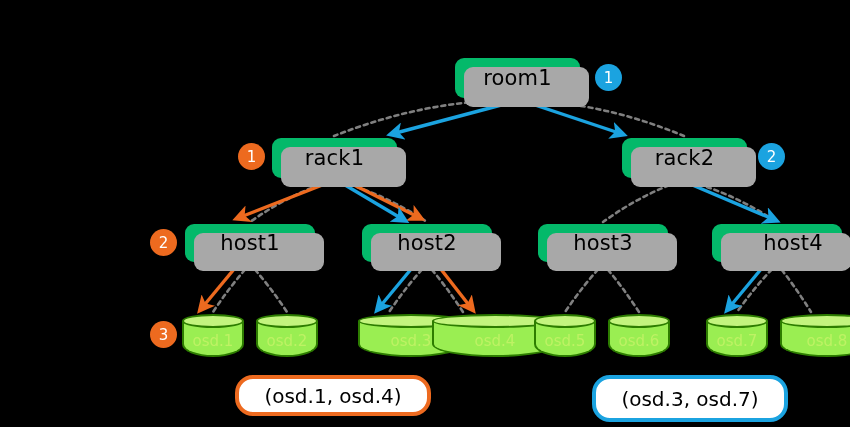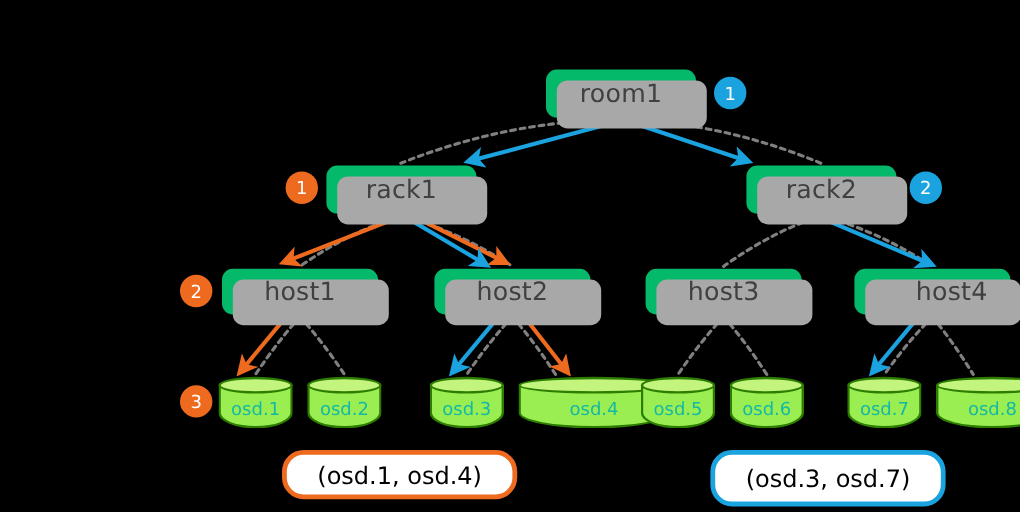--- a/index.html
+++ b/index.html
@@ -5,37 +5,37 @@
   html,body{margin:0;padding:0;background:#000;}
   body{width:850px;height:427px;overflow:hidden;
        font-family:"DejaVu Sans","Liberation Sans",sans-serif;}
   #stage{position:relative;width:850px;height:427px;background:#000;}
   #wires{position:absolute;left:0;top:0;width:850px;height:427px;}
 
   
   .node{position:absolute;box-sizing:border-box;
         background:#04b96a;border-radius:9px;
         display:flex;align-items:center;justify-content:center;
-        color:#404040;font-size:21px;letter-spacing:.2px;z-index:5;}
+        color:#000000;font-size:21px;letter-spacing:.2px;z-index:5;}
   .node .shadow{position:absolute;left:9px;top:9px;width:100%;height:100%;
         background:#a8a8a8;border-radius:9px;z-index:-1;}
 
   
   .osd{position:absolute;z-index:5;}
   .osd .body{position:absolute;left:0;top:7px;width:100%;height:100%;
         box-sizing:border-box;background:#9aee52;
         border-left:2px solid #2d7d00;border-right:2px solid #2d7d00;
         border-bottom:2px solid #2d7d00;
         border-bottom-left-radius:50% 13px;border-bottom-right-radius:50% 13px;}
   .osd .top{position:absolute;left:0;top:0;width:100%;height:14px;
         box-sizing:border-box;background:#c3f47e;
         border:2px solid #2d7d00;border-radius:50%;}
   .osd .lbl{position:absolute;left:0;top:9px;width:100%;height:100%;
         display:flex;align-items:center;justify-content:center;
-        color:#14b8a6;font-size:15px;}
+        color:#bef264;font-size:15px;}
 
   
   .badge{position:absolute;width:27px;height:27px;border-radius:50%;
         display:flex;align-items:center;justify-content:center;
         color:#fff;font-size:15px;z-index:6;}
   .badge.orange{background:#ed6a1f;}
   .badge.blue{background:#1ba3e0;}
 
   
   .result{position:absolute;box-sizing:border-box;background:#fff;
@@ -122,21 +122,21 @@
       <div class="osd" style="left: 182px; top: 314px; width: 62px; height: 36px;">
         <div class="body"></div>
         <div class="top"></div>
         <div class="lbl">osd.1</div>
       </div>
       <div class="osd" style="left: 256px; top: 314px; width: 62px; height: 36px;">
         <div class="body"></div>
         <div class="top"></div>
         <div class="lbl">osd.2</div>
       </div>
-      <div class="osd" style="left: 358px; top: 314px; width: 62px; height: 36px;">
+      <div class="osd" style="left: 358px; top: 314px; width: 62px; height: 36px; padding-left: 44px;">
         <div class="body"></div>
         <div class="top"></div>
         <div class="lbl">osd.3</div>
       </div>
       <div class="osd" style="left: 432px; top: 314px; width: 78px; height: 36px; padding-left: 48px;">
         <div class="body"></div>
         <div class="top"></div>
         <div class="lbl">osd.4</div>
       </div>
       <div class="osd" style="left: 534px; top: 314px; width: 62px; height: 36px;">

